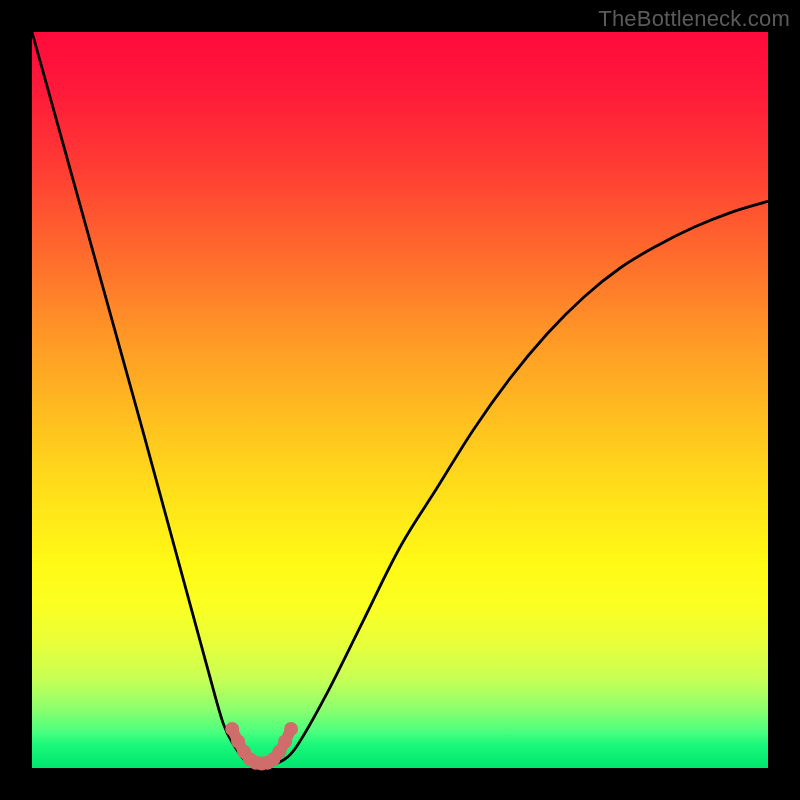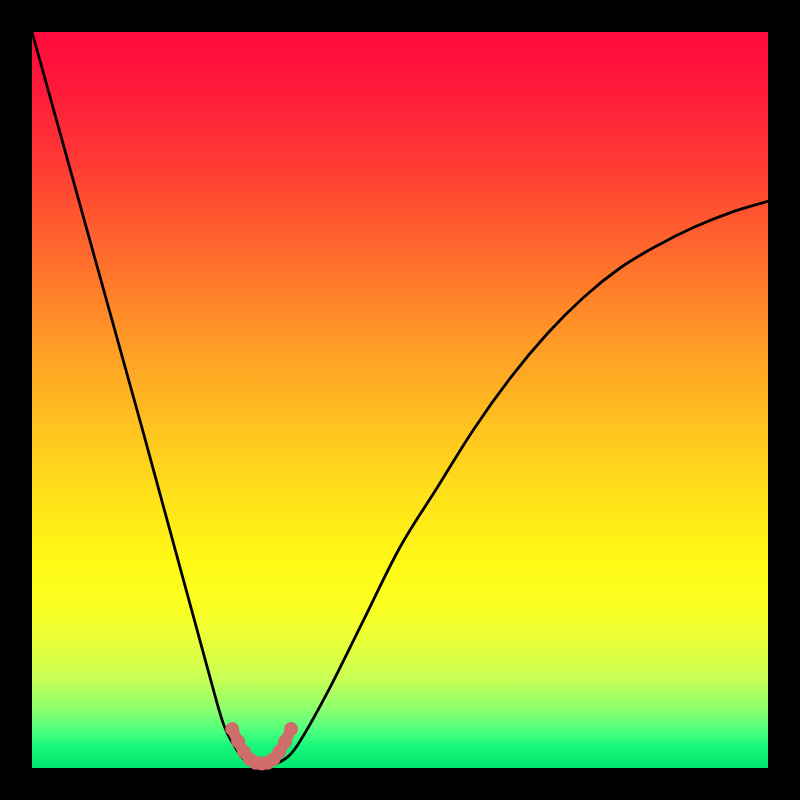--- a/index.html
+++ b/index.html
@@ -47,20 +47,21 @@
     position: absolute;
     left: 0; top: 0;
     width: 736px; height: 736px;
     overflow: visible;
   }
 </style>
 </head>
 <body>
 
 <div class="frame">
+  <div class="watermark">TheBottleneck.com</div>
   <div class="plot-area">
     <svg class="curve" viewBox="0 0 736 736" preserveAspectRatio="none">
       <path id="curve-path" fill="none" d="M 0,0 C 6.6240000000000006,23.846400000000003 23.552000000000003,84.78720000000003 36.800000000000004,132.48000000000002 C 50.048,180.1728 60.35200000000001,217.2672 73.60000000000001,264.96 C 86.84800000000001,312.65279999999996 99.8016,359.0208 110.39999999999999,397.44 C 120.99839999999999,435.8592 124.53119999999998,449.25440000000003 132.48,478.40000000000003 C 140.4288,507.54560000000004 146.6112,530.2144000000001 154.56,559.36 C 162.5088,588.5056 170.016,616.4735999999999 176.64,640.3199999999999 C 183.26399999999998,664.1664 186.72320000000002,678.592 191.36,691.84 C 195.9968,705.0880000000001 198.4256,707.2959999999999 202.4,713.92 C 206.3744,720.544 208.8032,725.328 213.44,728.64 C 218.0768,731.952 223.5232,731.6576 228.16,732.32 C 232.7968,732.9824000000001 235.22560000000001,732.9824000000001 239.20000000000002,732.32 C 243.17440000000002,731.6576 245.60320000000002,731.952 250.24,728.64 C 254.8768,725.328 257.0112,725.8431999999999 264.96,713.92 C 272.9088,701.9968 282.4768,684.9216 294.40000000000003,662.4 C 306.32320000000004,639.8783999999999 317.952,615.2959999999999 331.2,588.8 C 344.448,562.304 354.752,539.0464000000001 368,515.2 C 381.248,491.35360000000003 391.552,477.5168 404.8,456.32 C 418.048,435.1232 428.352,417.312 441.59999999999997,397.44 C 454.84799999999996,377.568 465.15200000000004,363.14239999999995 478.40000000000003,345.91999999999996 C 491.648,328.69759999999997 501.95199999999994,316.3328 515.1999999999999,301.76000000000005 C 528.448,287.1872000000001 538.752,276.8832 552,264.96 C 565.248,253.03679999999997 575.552,244.79359999999997 588.8000000000001,235.51999999999998 C 602.0480000000001,226.2464 612.3520000000001,220.72640000000007 625.6,213.44000000000005 C 638.848,206.15360000000004 649.152,201.00159999999997 662.4,195.03999999999996 C 675.6479999999999,189.07839999999996 685.9519999999999,184.95680000000004 699.1999999999999,180.32000000000005 C 712.448,175.68320000000006 729.376,171.26719999999997 736,169.27999999999997" stroke="#000000" stroke-width="2.8" stroke-linecap="round" stroke-linejoin="round"></path>
       <g id="marker-group">
           <path d="M 200.192,696.992 C 201.25184000000002,699.24416 203.96032000000002,705.39712 206.08,709.504 C 208.19968,713.6108800000001 209.84832000000003,716.62848 211.96800000000002,719.808 C 214.08768,722.98752 215.73632000000003,725.1808 217.85600000000002,727.168 C 219.97568,729.1552 221.62432,730.0531199999999 223.744,730.848 C 225.86368,731.64288 227.51232000000002,731.584 229.632,731.584 C 231.75168,731.584 233.40032000000002,731.64288 235.52,730.848 C 237.63968,730.0531199999999 239.28831999999997,729.1552 241.40799999999996,727.168 C 243.52767999999995,725.1808 245.17632000000003,722.98752 247.29600000000002,719.808 C 249.41568,716.62848 251.06431999999998,713.6108800000001 253.18399999999997,709.504 C 255.30367999999996,705.39712 258.01216,699.24416 259.072,696.992" fill="none" stroke="#cf6d6b" stroke-width="11" stroke-linecap="round" stroke-linejoin="round"></path>
           <circle cx="200.192" cy="696.992" r="7" fill="#cf6d6b"></circle>
           <circle cx="206.08" cy="709.504" r="7" fill="#cf6d6b"></circle>
           <circle cx="211.96800000000002" cy="719.808" r="7" fill="#cf6d6b"></circle>
           <circle cx="217.85600000000002" cy="727.168" r="7" fill="#cf6d6b"></circle>
           <circle cx="223.744" cy="730.848" r="7" fill="#cf6d6b"></circle>

